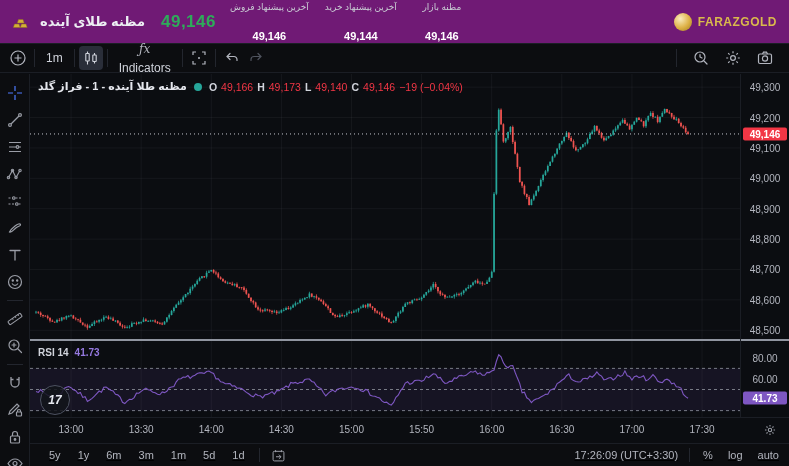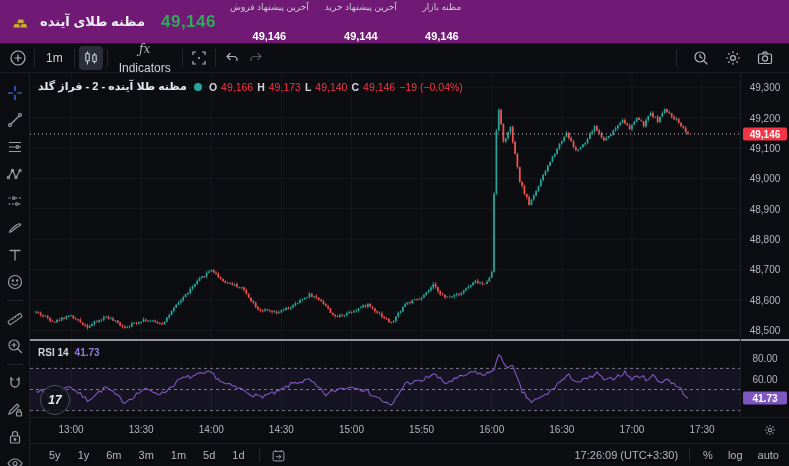--- a/index.html
+++ b/index.html
@@ -113,20 +113,24 @@
         <span class="stat-value">49,146</span>
       </div>
       <div class="stat">
         <span class="stat-label">آخرین پیشنهاد خرید</span>
         <span class="stat-value">49,144</span>
       </div>
       <div class="stat">
         <span class="stat-label">مظنه بازار</span>
         <span class="stat-value">49,146</span>
       </div>
+    </div>
+    <div class="header-brand">
+      <span class="coin"></span>
+      <span class="brand-name">FARAZGOLD</span>
     </div>
   </div>
 
   <div class="toolbar">
     <div class="tb-icon">
       <svg class="i" width="18" height="18" viewBox="0 0 18 18" fill="none" stroke="currentColor" stroke-width="1.2">
           <circle cx="9" cy="9" r="7"></circle>
           <path d="M9 5.5V12.5M5.5 9H12.5"></path>
         </svg>
     </div>
@@ -312,21 +316,21 @@
         <line x1="0" y1="336.6111111111111" x2="710" y2="336.6111111111111" stroke="#787b86" stroke-width="1" stroke-dasharray="3,3"></line>
         <path d="M6.00 236.81L6.00 239.85M27.03 244.75L27.03 248.46M31.71 242.90L31.71 247.39M36.38 241.41L36.38 245.95M38.72 241.23L38.72 243.50M41.05 240.46L41.05 242.31M59.75 250.48L59.75 254.17M62.09 248.32L62.09 252.24M64.43 246.31L64.43 252.01M69.10 245.41L69.10 249.35M71.44 244.71L71.44 247.89M73.77 241.21L73.77 247.56M76.11 241.63L76.11 243.95M80.78 242.55L80.78 245.22M85.46 246.25L85.46 248.16M97.14 251.46L97.14 254.50M99.48 251.11L99.48 254.65M101.82 247.43L101.82 253.12M104.15 248.11L104.15 249.75M108.83 247.52L108.83 250.44M111.17 247.41L111.17 250.22M113.50 243.34L113.50 248.22M118.18 245.99L118.18 247.92M120.51 245.76L120.51 247.63M122.85 245.84L122.85 247.66M134.53 246.98L134.53 250.58M136.87 243.01L136.87 248.68M139.21 239.51L139.21 245.39M141.55 235.95L141.55 241.36M143.88 232.65L143.88 238.67M146.22 229.77L146.22 234.08M148.56 226.81L148.56 231.18M150.89 225.03L150.89 230.62M153.23 221.50L153.23 227.98M155.57 219.94L155.57 223.47M157.91 217.96L157.91 221.49M160.24 212.73L160.24 220.78M162.58 210.83L162.58 216.65M164.92 209.37L164.92 213.56M167.25 205.32L167.25 210.86M169.59 202.69L169.59 207.47M171.93 202.01L171.93 204.80M176.60 196.73L176.60 204.51M178.94 196.03L178.94 199.07M181.28 195.82L181.28 197.63M197.63 207.47L197.63 210.22M204.65 209.29L204.65 212.42M235.03 233.95L235.03 237.91M244.37 235.77L244.37 238.70M249.05 236.66L249.05 239.57M251.39 235.25L251.39 239.25M253.72 234.26L253.72 237.45M256.06 232.61L256.06 236.36M260.73 232.28L260.73 236.27M263.07 229.79L263.07 234.02M265.41 227.45L265.41 232.47M267.74 228.59L267.74 230.43M270.08 224.50L270.08 229.64M272.42 224.21L272.42 227.46M274.75 223.57L274.75 225.88M277.09 222.91L277.09 224.46M279.43 217.74L279.43 224.62M284.10 221.73L284.10 224.59M309.81 239.43L309.81 243.88M314.48 240.85L314.48 243.36M316.82 237.51L316.82 242.71M319.16 236.30L319.16 239.73M323.83 235.60L323.83 238.92M326.17 235.03L326.17 238.52M328.51 233.85L328.51 238.40M330.84 231.79L330.84 234.39M333.18 229.95L333.18 233.98M337.85 229.20L337.85 234.52M363.56 245.85L363.56 248.69M365.90 242.31L365.90 248.84M368.24 237.44L368.24 244.17M370.57 236.19L370.57 240.01M372.91 231.84L372.91 238.45M375.25 228.44L375.25 232.96M377.58 228.22L377.58 231.14M382.26 225.55L382.26 230.24M384.59 224.50L384.59 226.24M389.27 223.59L389.27 225.92M391.61 222.51L391.61 227.20M393.94 219.82L393.94 223.80M396.28 217.88L396.28 221.94M398.62 215.11L398.62 219.20M400.95 211.80L400.95 217.97M403.29 207.89L403.29 215.67M417.31 222.28L417.31 223.46M419.65 221.21L419.65 222.92M421.99 222.07L421.99 224.08M424.32 219.75L424.32 224.65M426.66 218.50L426.66 222.68M431.33 217.70L431.33 222.35M433.67 215.79L433.67 220.75M436.01 213.71L436.01 217.59M438.35 210.77L438.35 214.75M440.68 210.78L440.68 214.26M443.02 207.69L443.02 212.21M445.36 205.90L445.36 209.87M450.03 207.17L450.03 210.52M457.04 205.81L457.04 209.95M459.38 202.74L459.38 207.87M461.72 196.52L461.72 203.86M464.05 118.02L464.05 198.60M466.39 54.95L466.39 121.17M468.73 34.33L468.73 57.78M475.74 63.85L475.74 69.12M478.07 57.50L478.07 66.10M480.41 52.05L480.41 59.37M501.44 124.74L501.44 131.37M503.78 119.61L503.78 126.90M506.12 115.90L506.12 122.40M508.46 111.70L508.46 118.20M510.79 104.49L510.79 113.22M513.13 99.73L513.13 107.71M515.47 95.92L515.47 101.95M517.80 90.52L517.80 98.59M520.14 87.49L520.14 91.94M522.48 81.67L522.48 88.56M524.81 79.54L524.81 83.86M527.15 74.44L527.15 80.79M529.49 69.30L529.49 76.04M531.83 66.52L531.83 70.91M534.16 62.23L534.16 68.43M536.50 57.09L536.50 63.16M548.18 75.07L548.18 78.20M550.52 72.61L550.52 75.49M552.86 70.10L552.86 74.11M555.20 68.04L555.20 72.38M557.53 63.69L557.53 70.43M559.87 58.04L559.87 65.32M562.21 55.64L562.21 60.75M564.54 50.97L564.54 58.53M576.23 62.19L576.23 66.76M578.57 61.88L578.57 64.64M580.90 60.48L580.90 62.70M583.24 55.37L583.24 61.70M585.58 52.39L585.58 58.04M587.91 50.57L587.91 56.11M590.25 47.43L590.25 51.87M592.59 44.33L592.59 49.48M601.94 50.25L601.94 57.44M604.27 46.84L604.27 50.76M606.61 43.72L606.61 48.55M615.96 44.21L615.96 53.98M618.29 41.46L618.29 47.79M620.63 37.21L620.63 42.43M625.31 42.39L625.31 43.17M629.98 42.48L629.98 49.27M632.32 37.29L632.32 42.71M634.65 34.52L634.65 40.10M646.34 42.82L646.34 46.95" stroke="#26a69a" stroke-width="0.8" fill="none"></path>
         <path d="M8.34 237.39L8.34 239.91M10.67 237.46L10.67 242.93M13.01 240.56L13.01 243.64M15.35 241.11L15.35 242.65M17.69 240.77L17.69 245.42M20.02 243.12L20.02 248.47M22.36 245.43L22.36 247.85M24.70 247.65L24.70 248.80M29.37 244.08L29.37 247.47M34.04 243.47L34.04 245.76M43.39 240.92L43.39 244.72M45.73 243.11L45.73 246.45M48.07 244.79L48.07 247.69M50.40 243.68L50.40 248.78M52.74 248.45L52.74 251.57M55.08 249.50L55.08 253.15M57.41 249.70L57.41 255.77M66.76 246.28L66.76 248.51M78.45 241.30L78.45 245.69M83.12 242.73L83.12 246.93M87.80 246.15L87.80 249.58M90.13 247.31L90.13 252.21M92.47 250.16L92.47 254.59M94.81 251.02L94.81 254.55M106.49 247.65L106.49 251.23M115.84 244.25L115.84 247.66M125.19 245.37L125.19 249.06M127.52 247.11L127.52 249.96M129.86 247.90L129.86 250.06M132.20 248.11L132.20 251.16M174.26 202.15L174.26 204.02M183.61 195.18L183.61 199.59M185.95 196.69L185.95 201.19M188.29 198.11L188.29 204.36M190.62 202.26L190.62 205.86M192.96 204.18L192.96 207.90M195.30 206.18L195.30 209.41M199.97 208.34L199.97 209.73M202.31 207.72L202.31 211.50M206.98 208.46L206.98 213.28M209.32 212.67L209.32 214.74M211.66 213.05L211.66 215.61M213.99 212.15L213.99 217.78M216.33 214.37L216.33 220.80M218.67 219.51L218.67 223.93M221.00 223.17L221.00 228.52M223.34 225.90L223.34 230.54M225.68 227.62L225.68 233.99M228.02 231.50L228.02 236.73M230.35 233.58L230.35 238.37M232.69 235.24L232.69 238.53M237.36 234.74L237.36 237.33M239.70 235.11L239.70 238.44M242.04 235.82L242.04 240.10M246.71 235.98L246.71 240.74M258.40 232.04L258.40 235.67M281.77 219.45L281.77 223.34M286.44 220.37L286.44 225.61M288.78 223.50L288.78 227.04M291.11 224.68L291.11 227.80M293.45 225.67L293.45 231.09M295.79 228.73L295.79 232.43M298.13 230.73L298.13 236.19M300.46 234.11L300.46 238.96M302.80 238.38L302.80 241.60M305.14 239.87L305.14 243.96M307.47 240.79L307.47 243.14M312.15 239.46L312.15 242.79M321.50 237.14L321.50 239.84M335.52 230.50L335.52 234.20M340.19 229.34L340.19 233.81M342.53 232.04L342.53 235.98M344.87 233.88L344.87 239.31M347.20 236.19L347.20 239.81M349.54 237.70L349.54 240.92M351.88 237.40L351.88 244.39M354.21 242.19L354.21 245.19M356.55 243.14L356.55 245.95M358.89 243.86L358.89 248.37M361.22 247.52L361.22 249.51M379.92 227.44L379.92 230.47M386.93 224.43L386.93 226.60M405.63 207.94L405.63 214.72M407.96 212.81L407.96 219.45M410.30 216.29L410.30 222.09M412.64 218.58L412.64 221.72M414.98 220.05L414.98 225.09M429.00 218.73L429.00 222.30M447.69 204.66L447.69 209.70M452.37 207.34L452.37 211.71M454.70 209.80L454.70 210.08M471.06 34.43L471.06 51.07M473.40 49.31L473.40 68.87M482.75 51.55L482.75 70.00M485.09 66.45L485.09 80.43M487.42 78.62L487.42 94.90M489.76 92.63L489.76 108.77M492.10 107.02L492.10 113.82M494.43 110.36L494.43 121.35M496.77 119.54L496.77 125.17M499.11 121.11L499.11 131.56M538.84 58.09L538.84 66.00M541.17 62.09L541.17 67.87M543.51 65.47L543.51 74.61M545.85 71.31L545.85 77.15M566.88 51.32L566.88 57.28M569.22 54.71L569.22 60.98M571.55 57.85L571.55 64.68M573.89 62.08L573.89 67.51M594.92 44.11L594.92 49.75M597.26 48.43L597.26 51.61M599.60 49.60L599.60 55.78M608.95 42.98L608.95 46.16M611.28 44.50L611.28 47.84M613.62 46.94L613.62 53.64M622.97 37.17L622.97 44.81M627.64 40.84L627.64 49.35M636.99 34.83L636.99 38.92M639.33 36.22L639.33 40.09M641.66 38.83L641.66 44.56M644.00 40.86L644.00 46.03M648.68 44.07L648.68 49.67M651.01 47.71L651.01 53.40M653.35 50.85L653.35 55.01M655.69 51.88L655.69 59.64M658.02 56.86L658.02 60.84" stroke="#ef5350" stroke-width="0.8" fill="none"></path>
         <path d="M5.15 237.76h1.7v0.80h-1.7ZM26.18 245.88h1.7v2.53h-1.7ZM30.86 243.58h1.7v2.85h-1.7ZM35.53 241.93h1.7v2.64h-1.7ZM37.87 241.87h1.7v0.80h-1.7ZM40.20 241.54h1.7v0.80h-1.7ZM58.90 251.98h1.7v1.80h-1.7ZM61.24 250.07h1.7v1.92h-1.7ZM63.58 247.51h1.7v2.55h-1.7ZM68.25 246.10h1.7v1.70h-1.7ZM70.59 245.67h1.7v0.80h-1.7ZM72.92 243.32h1.7v2.35h-1.7ZM75.26 242.79h1.7v0.80h-1.7ZM79.93 244.48h1.7v0.80h-1.7ZM84.61 246.62h1.7v0.80h-1.7ZM96.29 253.29h1.7v0.80h-1.7ZM98.63 252.68h1.7v0.80h-1.7ZM100.97 249.36h1.7v3.32h-1.7ZM103.30 249.15h1.7v0.80h-1.7ZM107.98 248.11h1.7v1.62h-1.7ZM110.32 247.88h1.7v0.80h-1.7ZM112.65 245.44h1.7v2.44h-1.7ZM117.33 246.91h1.7v0.80h-1.7ZM119.66 246.61h1.7v0.80h-1.7ZM122.00 246.53h1.7v0.80h-1.7ZM133.69 247.65h1.7v2.84h-1.7ZM136.02 243.45h1.7v4.20h-1.7ZM138.36 241.03h1.7v2.42h-1.7ZM140.70 236.88h1.7v4.14h-1.7ZM143.03 233.77h1.7v3.12h-1.7ZM145.37 230.73h1.7v3.04h-1.7ZM147.71 228.52h1.7v2.21h-1.7ZM150.04 226.19h1.7v2.34h-1.7ZM152.38 223.32h1.7v2.86h-1.7ZM154.72 220.05h1.7v3.27h-1.7ZM157.06 219.04h1.7v1.01h-1.7ZM159.39 214.84h1.7v4.20h-1.7ZM161.73 212.61h1.7v2.23h-1.7ZM164.07 210.11h1.7v2.50h-1.7ZM166.40 206.77h1.7v3.35h-1.7ZM168.74 204.02h1.7v2.74h-1.7ZM171.08 202.33h1.7v1.69h-1.7ZM175.75 198.77h1.7v3.88h-1.7ZM178.09 197.53h1.7v1.23h-1.7ZM180.43 196.12h1.7v1.42h-1.7ZM196.78 208.63h1.7v0.80h-1.7ZM203.80 210.21h1.7v1.14h-1.7ZM234.18 235.41h1.7v1.30h-1.7ZM243.52 237.40h1.7v0.80h-1.7ZM248.20 238.52h1.7v0.80h-1.7ZM250.54 236.13h1.7v2.39h-1.7ZM252.87 236.04h1.7v0.80h-1.7ZM255.21 234.08h1.7v1.96h-1.7ZM259.88 233.62h1.7v1.01h-1.7ZM262.22 231.31h1.7v2.31h-1.7ZM264.56 229.37h1.7v1.95h-1.7ZM266.89 228.74h1.7v0.80h-1.7ZM269.23 225.94h1.7v2.80h-1.7ZM271.57 225.52h1.7v0.80h-1.7ZM273.90 223.67h1.7v1.86h-1.7ZM276.24 223.17h1.7v0.80h-1.7ZM278.58 219.52h1.7v3.65h-1.7ZM283.25 222.30h1.7v0.80h-1.7ZM308.96 241.13h1.7v1.94h-1.7ZM313.63 241.03h1.7v0.80h-1.7ZM315.97 239.36h1.7v1.67h-1.7ZM318.31 238.32h1.7v1.04h-1.7ZM322.98 237.24h1.7v1.17h-1.7ZM325.32 236.43h1.7v0.80h-1.7ZM327.66 234.29h1.7v2.15h-1.7ZM329.99 233.38h1.7v0.91h-1.7ZM332.33 231.19h1.7v2.19h-1.7ZM337.00 229.73h1.7v2.95h-1.7ZM362.71 246.93h1.7v1.67h-1.7ZM365.05 242.45h1.7v4.48h-1.7ZM367.38 238.84h1.7v3.61h-1.7ZM369.72 237.44h1.7v1.40h-1.7ZM372.06 232.93h1.7v4.51h-1.7ZM374.40 229.67h1.7v3.26h-1.7ZM376.73 228.22h1.7v1.44h-1.7ZM381.41 226.14h1.7v2.78h-1.7ZM383.74 225.48h1.7v0.80h-1.7ZM388.42 225.19h1.7v0.80h-1.7ZM390.75 223.78h1.7v1.41h-1.7ZM393.09 220.84h1.7v2.94h-1.7ZM395.43 218.02h1.7v2.83h-1.7ZM397.77 216.56h1.7v1.45h-1.7ZM400.10 213.61h1.7v2.95h-1.7ZM402.44 209.97h1.7v3.64h-1.7ZM416.46 222.81h1.7v0.80h-1.7ZM418.80 222.76h1.7v0.80h-1.7ZM421.14 222.58h1.7v0.80h-1.7ZM423.47 221.11h1.7v1.47h-1.7ZM425.81 220.18h1.7v0.92h-1.7ZM430.48 218.96h1.7v1.48h-1.7ZM432.82 216.61h1.7v2.35h-1.7ZM435.16 214.38h1.7v2.22h-1.7ZM437.50 212.89h1.7v1.49h-1.7ZM439.83 210.94h1.7v1.95h-1.7ZM442.17 208.62h1.7v2.32h-1.7ZM444.51 206.74h1.7v1.88h-1.7ZM449.18 208.68h1.7v0.80h-1.7ZM456.19 207.74h1.7v2.20h-1.7ZM458.53 203.86h1.7v3.89h-1.7ZM460.87 197.86h1.7v6.00h-1.7ZM463.20 119.78h1.7v78.09h-1.7ZM465.54 56.53h1.7v63.25h-1.7ZM467.88 35.66h1.7v20.87h-1.7ZM474.89 64.13h1.7v3.48h-1.7ZM477.22 58.10h1.7v6.03h-1.7ZM479.56 52.97h1.7v5.13h-1.7ZM500.59 125.56h1.7v5.35h-1.7ZM502.93 121.62h1.7v3.94h-1.7ZM505.27 116.99h1.7v4.64h-1.7ZM507.61 112.07h1.7v4.91h-1.7ZM509.94 105.89h1.7v6.18h-1.7ZM512.28 100.98h1.7v4.91h-1.7ZM514.62 97.26h1.7v3.72h-1.7ZM516.95 91.93h1.7v5.33h-1.7ZM519.29 87.86h1.7v4.07h-1.7ZM521.63 82.48h1.7v5.38h-1.7ZM523.96 79.81h1.7v2.67h-1.7ZM526.30 74.53h1.7v5.28h-1.7ZM528.64 69.59h1.7v4.94h-1.7ZM530.98 67.12h1.7v2.47h-1.7ZM533.31 62.98h1.7v4.14h-1.7ZM535.65 58.83h1.7v4.15h-1.7ZM547.33 75.41h1.7v0.87h-1.7ZM549.67 72.98h1.7v2.44h-1.7ZM552.01 70.30h1.7v2.68h-1.7ZM554.35 69.32h1.7v0.98h-1.7ZM556.68 65.13h1.7v4.19h-1.7ZM559.02 59.92h1.7v5.20h-1.7ZM561.36 57.59h1.7v2.33h-1.7ZM563.69 52.11h1.7v5.49h-1.7ZM575.38 64.31h1.7v1.98h-1.7ZM577.72 61.97h1.7v2.33h-1.7ZM580.05 60.74h1.7v1.24h-1.7ZM582.39 56.49h1.7v4.24h-1.7ZM584.73 54.51h1.7v1.98h-1.7ZM587.06 51.31h1.7v3.20h-1.7ZM589.40 48.67h1.7v2.64h-1.7ZM591.74 46.12h1.7v2.55h-1.7ZM601.09 50.71h1.7v4.66h-1.7ZM603.42 47.73h1.7v2.98h-1.7ZM605.76 43.83h1.7v3.90h-1.7ZM615.11 46.29h1.7v5.88h-1.7ZM617.44 41.98h1.7v4.31h-1.7ZM619.78 38.96h1.7v3.02h-1.7ZM624.46 42.87h1.7v0.80h-1.7ZM629.13 42.68h1.7v5.25h-1.7ZM631.47 38.98h1.7v3.70h-1.7ZM633.80 35.00h1.7v3.98h-1.7ZM645.49 44.84h1.7v0.80h-1.7Z" fill="#26a69a"></path>
         <path d="M7.49 237.76h1.7v1.03h-1.7ZM9.82 238.79h1.7v2.30h-1.7ZM12.16 241.09h1.7v0.80h-1.7ZM14.50 241.76h1.7v0.80h-1.7ZM16.84 242.23h1.7v1.89h-1.7ZM19.17 244.12h1.7v2.57h-1.7ZM21.51 246.69h1.7v1.09h-1.7ZM23.85 247.78h1.7v0.80h-1.7ZM28.52 245.88h1.7v0.80h-1.7ZM33.19 243.58h1.7v1.00h-1.7ZM42.54 241.54h1.7v3.01h-1.7ZM44.88 244.56h1.7v0.80h-1.7ZM47.22 244.97h1.7v0.80h-1.7ZM49.55 245.68h1.7v2.80h-1.7ZM51.89 248.49h1.7v2.32h-1.7ZM54.23 250.81h1.7v0.80h-1.7ZM56.56 251.23h1.7v2.55h-1.7ZM65.91 247.51h1.7v0.80h-1.7ZM77.60 242.79h1.7v2.23h-1.7ZM82.27 244.48h1.7v2.18h-1.7ZM86.95 246.62h1.7v2.08h-1.7ZM89.28 248.70h1.7v2.80h-1.7ZM91.62 251.50h1.7v1.21h-1.7ZM93.96 252.71h1.7v1.00h-1.7ZM105.64 249.15h1.7v0.80h-1.7ZM114.99 245.44h1.7v1.59h-1.7ZM124.34 246.53h1.7v1.27h-1.7ZM126.67 247.80h1.7v1.52h-1.7ZM129.01 249.33h1.7v0.80h-1.7ZM131.35 249.59h1.7v0.91h-1.7ZM173.41 202.33h1.7v0.80h-1.7ZM182.76 196.12h1.7v2.26h-1.7ZM185.10 198.38h1.7v1.15h-1.7ZM187.44 199.52h1.7v3.73h-1.7ZM189.77 203.26h1.7v1.63h-1.7ZM192.11 204.89h1.7v2.36h-1.7ZM194.45 207.25h1.7v1.59h-1.7ZM199.12 208.63h1.7v1.09h-1.7ZM201.46 209.72h1.7v1.63h-1.7ZM206.13 210.21h1.7v2.95h-1.7ZM208.47 213.16h1.7v0.80h-1.7ZM210.81 213.25h1.7v0.80h-1.7ZM213.14 213.55h1.7v2.53h-1.7ZM215.48 216.08h1.7v3.59h-1.7ZM217.82 219.67h1.7v4.06h-1.7ZM220.15 223.73h1.7v3.36h-1.7ZM222.49 227.09h1.7v1.37h-1.7ZM224.83 228.46h1.7v4.81h-1.7ZM227.17 233.27h1.7v2.32h-1.7ZM229.50 235.59h1.7v0.80h-1.7ZM231.84 236.34h1.7v0.80h-1.7ZM236.51 235.41h1.7v0.87h-1.7ZM238.85 236.28h1.7v0.80h-1.7ZM241.19 236.98h1.7v1.07h-1.7ZM245.86 237.40h1.7v1.50h-1.7ZM257.55 234.08h1.7v0.80h-1.7ZM280.92 219.52h1.7v3.25h-1.7ZM285.59 222.30h1.7v1.42h-1.7ZM287.93 223.72h1.7v1.98h-1.7ZM290.26 225.70h1.7v1.50h-1.7ZM292.60 227.20h1.7v2.78h-1.7ZM294.94 229.99h1.7v2.21h-1.7ZM297.27 232.20h1.7v2.03h-1.7ZM299.61 234.23h1.7v4.66h-1.7ZM301.95 238.89h1.7v2.22h-1.7ZM304.29 241.11h1.7v1.06h-1.7ZM306.62 242.17h1.7v0.91h-1.7ZM311.30 241.13h1.7v0.80h-1.7ZM320.64 238.32h1.7v0.80h-1.7ZM334.67 231.19h1.7v1.49h-1.7ZM339.34 229.73h1.7v2.71h-1.7ZM341.68 232.44h1.7v1.73h-1.7ZM344.01 234.17h1.7v3.02h-1.7ZM346.35 237.19h1.7v1.53h-1.7ZM348.69 238.73h1.7v0.80h-1.7ZM351.03 239.49h1.7v3.14h-1.7ZM353.36 242.62h1.7v1.46h-1.7ZM355.70 244.08h1.7v0.84h-1.7ZM358.04 244.92h1.7v3.37h-1.7ZM360.37 248.29h1.7v0.80h-1.7ZM379.07 228.22h1.7v0.80h-1.7ZM386.08 225.48h1.7v0.80h-1.7ZM404.78 209.97h1.7v3.02h-1.7ZM407.11 213.00h1.7v4.34h-1.7ZM409.45 217.34h1.7v2.89h-1.7ZM411.79 220.23h1.7v0.80h-1.7ZM414.13 221.02h1.7v2.11h-1.7ZM428.15 220.18h1.7v0.80h-1.7ZM446.84 206.74h1.7v2.58h-1.7ZM451.52 208.68h1.7v1.12h-1.7ZM453.85 209.80h1.7v0.80h-1.7ZM470.21 35.66h1.7v14.52h-1.7ZM472.55 50.18h1.7v17.43h-1.7ZM481.90 52.97h1.7v14.95h-1.7ZM484.24 67.92h1.7v11.78h-1.7ZM486.57 79.70h1.7v13.25h-1.7ZM488.91 92.95h1.7v15.14h-1.7ZM491.25 108.09h1.7v3.65h-1.7ZM493.58 111.74h1.7v8.33h-1.7ZM495.92 120.07h1.7v3.05h-1.7ZM498.26 123.12h1.7v7.79h-1.7ZM537.99 58.83h1.7v5.29h-1.7ZM540.32 64.12h1.7v2.76h-1.7ZM542.66 66.88h1.7v6.43h-1.7ZM545.00 73.31h1.7v2.98h-1.7ZM566.03 52.11h1.7v4.45h-1.7ZM568.37 56.56h1.7v2.54h-1.7ZM570.70 59.10h1.7v4.53h-1.7ZM573.04 63.64h1.7v2.66h-1.7ZM594.07 46.12h1.7v3.53h-1.7ZM596.41 49.66h1.7v1.81h-1.7ZM598.75 51.47h1.7v3.91h-1.7ZM608.10 43.83h1.7v2.29h-1.7ZM610.43 46.13h1.7v1.22h-1.7ZM612.77 47.35h1.7v4.82h-1.7ZM622.12 38.96h1.7v3.92h-1.7ZM626.79 42.87h1.7v5.05h-1.7ZM636.14 35.00h1.7v3.33h-1.7ZM638.48 38.33h1.7v0.80h-1.7ZM640.81 38.91h1.7v3.93h-1.7ZM643.15 42.83h1.7v2.48h-1.7ZM647.83 44.84h1.7v4.23h-1.7ZM650.16 49.07h1.7v3.18h-1.7ZM652.50 52.25h1.7v1.51h-1.7ZM654.84 53.76h1.7v4.43h-1.7ZM657.17 58.19h1.7v1.77h-1.7Z" fill="#ef5350"></path>
         <line x1="0" y1="59.956422018348626" x2="710" y2="59.956422018348626" stroke="#c3c6cf" stroke-width="1" stroke-dasharray="1,3"></line>
         <polyline points="6.00,317.56 8.34,318.41 10.67,315.60 13.01,317.83 15.35,319.63 17.69,321.18 20.02,321.98 22.36,323.99 24.70,323.72 27.03,320.86 29.37,320.74 31.71,319.06 34.04,314.38 36.38,313.31 38.72,312.56 41.05,313.68 43.39,315.85 45.73,316.67 48.07,319.53 50.40,318.50 52.74,323.43 55.08,322.61 57.41,327.36 59.75,325.98 62.09,324.35 64.43,322.19 66.76,319.52 69.10,317.03 71.44,318.35 73.77,313.23 76.11,313.16 78.45,314.72 80.78,316.32 83.12,316.96 85.46,320.25 87.80,320.85 90.13,323.09 92.47,328.26 94.81,329.54 97.14,327.19 99.48,325.32 101.82,325.44 104.15,323.57 106.49,319.12 108.83,319.22 111.17,317.39 113.50,315.63 115.84,314.14 118.18,315.70 120.51,316.29 122.85,318.33 125.19,318.75 127.52,320.19 129.86,320.74 132.20,317.98 134.53,318.62 136.87,317.34 139.21,313.62 141.55,313.02 143.88,312.41 146.22,307.86 148.56,305.01 150.89,304.74 153.23,303.04 155.57,303.23 157.91,301.59 160.24,304.45 162.58,302.18 164.92,301.15 167.25,299.60 169.59,298.78 171.93,298.87 174.26,299.48 176.60,297.50 178.94,297.06 181.28,298.41 183.61,299.38 185.95,304.92 188.29,304.88 190.62,307.78 192.96,308.22 195.30,309.75 197.63,309.67 199.97,309.53 202.31,312.09 204.65,311.76 206.98,314.21 209.32,314.11 211.66,314.49 213.99,316.34 216.33,318.40 218.67,319.78 221.00,321.79 223.34,322.79 225.68,319.96 228.02,321.48 230.35,321.81 232.69,323.88 235.03,320.80 237.36,320.38 239.70,319.33 242.04,317.63 244.37,320.13 246.71,316.61 249.05,316.68 251.39,314.66 253.72,314.07 256.06,311.84 258.40,313.40 260.73,308.44 263.07,309.14 265.41,308.43 267.74,309.69 270.08,308.25 272.42,308.58 274.75,305.58 277.09,304.93 279.43,305.00 281.77,307.44 284.10,308.15 286.44,311.87 288.78,313.45 291.11,314.63 293.45,318.71 295.79,321.92 298.13,319.37 300.46,317.42 302.80,316.12 305.14,317.86 307.47,315.27 309.81,314.54 312.15,314.03 314.48,315.19 316.82,314.59 319.16,313.50 321.50,313.03 323.83,314.02 326.17,314.43 328.51,314.90 330.84,316.72 333.18,317.55 335.52,315.49 337.85,316.23 340.19,321.32 342.53,322.02 344.87,322.23 347.20,323.35 349.54,323.87 351.88,326.91 354.21,328.46 356.55,328.14 358.89,329.99 361.22,331.12 363.56,328.39 365.90,323.39 368.24,321.15 370.57,316.64 372.91,313.91 375.25,309.05 377.58,307.70 379.92,310.34 382.26,309.31 384.59,306.58 386.93,306.28 389.27,306.20 391.61,307.35 393.94,306.18 396.28,302.33 398.62,303.67 400.95,301.73 403.29,299.76 405.63,300.17 407.96,303.87 410.30,303.36 412.64,307.05 414.98,309.44 417.31,308.94 419.65,307.20 421.99,307.33 424.32,303.93 426.66,304.34 429.00,301.69 431.33,301.39 433.67,301.97 436.01,301.34 438.35,299.36 440.68,297.49 443.02,298.22 445.36,296.89 447.69,300.04 450.03,298.85 452.37,301.18 454.70,301.31 457.04,298.43 459.38,298.57 461.72,297.10 464.05,296.12 466.39,287.28 468.73,280.74 471.06,282.93 473.40,288.83 475.74,292.24 478.07,293.75 480.41,291.70 482.75,291.53 485.09,298.20 487.42,304.08 489.76,309.59 492.10,318.77 494.43,318.23 496.77,323.81 499.11,325.37 501.44,328.63 503.78,326.21 506.12,324.96 508.46,324.48 510.79,322.99 513.13,321.85 515.47,320.38 517.80,320.16 520.14,316.21 522.48,315.31 524.81,314.38 527.15,309.55 529.49,308.26 531.83,306.28 534.16,304.73 536.50,301.72 538.84,299.86 541.17,304.82 543.51,306.63 545.85,307.43 548.18,308.01 550.52,307.77 552.86,304.80 555.20,304.23 557.53,304.82 559.87,301.90 562.21,303.24 564.54,301.02 566.88,297.87 569.22,300.77 571.55,302.11 573.89,305.91 576.23,305.33 578.57,304.02 580.90,303.50 583.24,305.99 585.58,304.24 587.91,300.71 590.25,302.39 592.59,301.43 594.92,296.87 597.26,301.69 599.60,302.46 601.94,305.95 604.27,302.65 606.61,301.91 608.95,303.65 611.28,303.06 613.62,301.86 615.96,306.71 618.29,305.64 620.63,303.33 622.97,300.56 625.31,303.08 627.64,306.96 629.98,308.12 632.32,308.72 634.65,306.07 636.99,305.21 639.33,306.52 641.66,309.86 644.00,309.07 646.34,312.81 648.68,312.93 651.01,314.10 653.35,320.36 655.69,322.66 658.02,324.23 " stroke="#7e57c2" stroke-width="1.1" fill="none"></polyline>
       </svg>
 
     <div class="legend">
-      <span class="legend-title">مظنه طلا آینده - 2 - فراز گلد</span>
+      <span class="legend-title">مظنه طلا آینده - 1 - فراز گلد</span>
       <span class="legend-dot"></span>
       <span class="ohlc">
         <span class="k">O</span>
           <span class="v">49,166</span>
         <span class="k">H</span>
           <span class="v">49,173</span>
         <span class="k">L</span>
           <span class="v">49,140</span>
         <span class="k">C</span>
           <span class="v">49,146</span>

